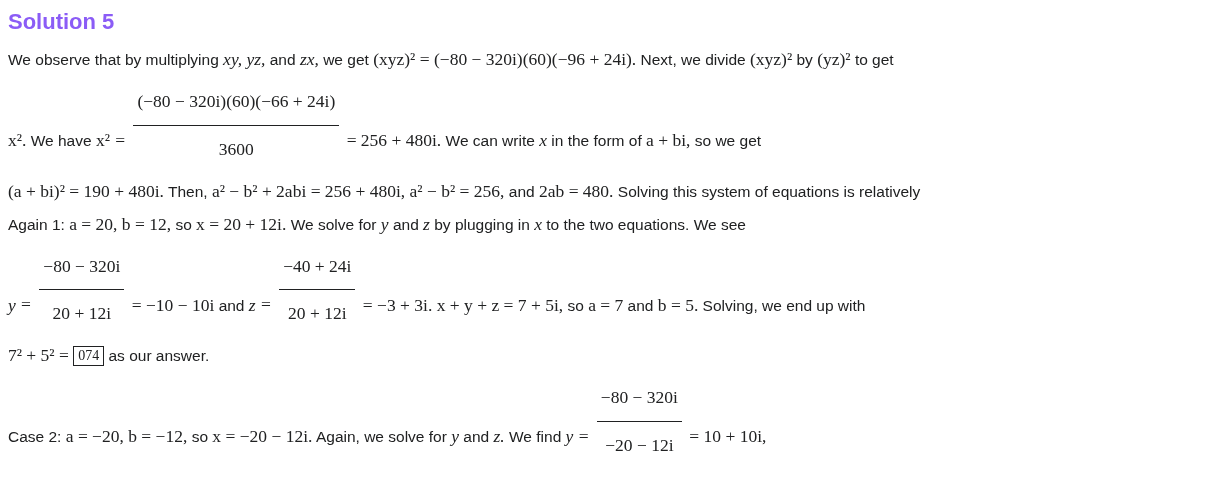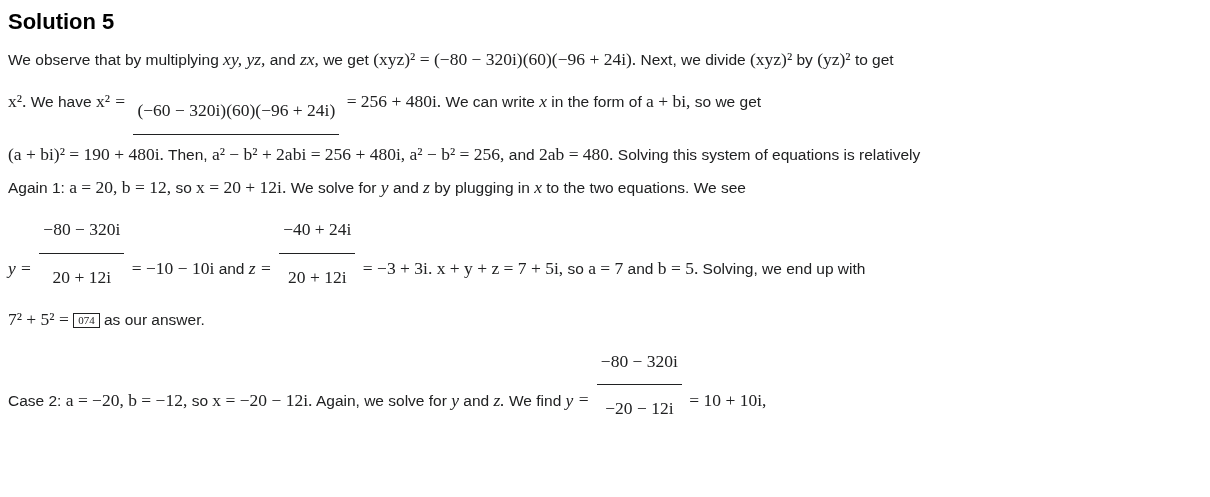--- a/index.html
+++ b/index.html
@@ -18,21 +18,21 @@
     position: relative;
     width: 1210px;
     height: 497px;
     padding: 8px 6px 0 6px;
     box-sizing: border-box;
   }
   .title {
     font-family: "Liberation Sans", sans-serif;
     font-weight: bold;
     font-size: 22px;
-    color: #000000;
+    color: #8b5cf6;
     margin: 2px 0 12px 2px;
     line-height: 1.1;
   }
   .body-text {
     font-family: "Liberation Sans", sans-serif;
     font-size: 15.5px;
     line-height: 1.45;
     color: #202122;
   }
   
@@ -60,21 +60,21 @@
   .frac .den {
     display: block;
     padding: 1px 4px 0 4px;
     white-space: nowrap;
   }
   .boxed {
     display: inline-block;
     border: 1.1px solid #202122;
     padding: 0 4px;
     font-family: "Liberation Serif", serif;
-    font-size: 11px;
+    font-size: 14px;
     line-height: 1.25;
     vertical-align: 1px;
   }
   .para {
     margin: 0 0 6px 2px;
   }
   .tall-line {
     line-height: 2.55;
   }
   .mid-line {
@@ -103,21 +103,22 @@
       <span class="m">(yz)²</span>
       <span>to get</span>
     </div>
 
     <div class="para tall-line">
       <span class="m">x².</span>
       <span>We have</span>
       <span class="m">x²</span>
       <span class="m mo">=</span>
       <span class="frac">
-        <span class="num">(−60 − 320i)(60)(−96 + 24i)</span>
+        <span class="num">(−80 − 320i)(60)(−66 + 24i)</span>
+        <span class="den">3600</span>
       </span>
       <span class="m">= 256 + 480i.</span>
       <span>We can write</span>
       <span class="m mi">x</span>
       <span>in the form of</span>
       <span class="m">a + bi,</span>
       <span>so we get</span>
     </div>
 
     <div class="para mid-line">

